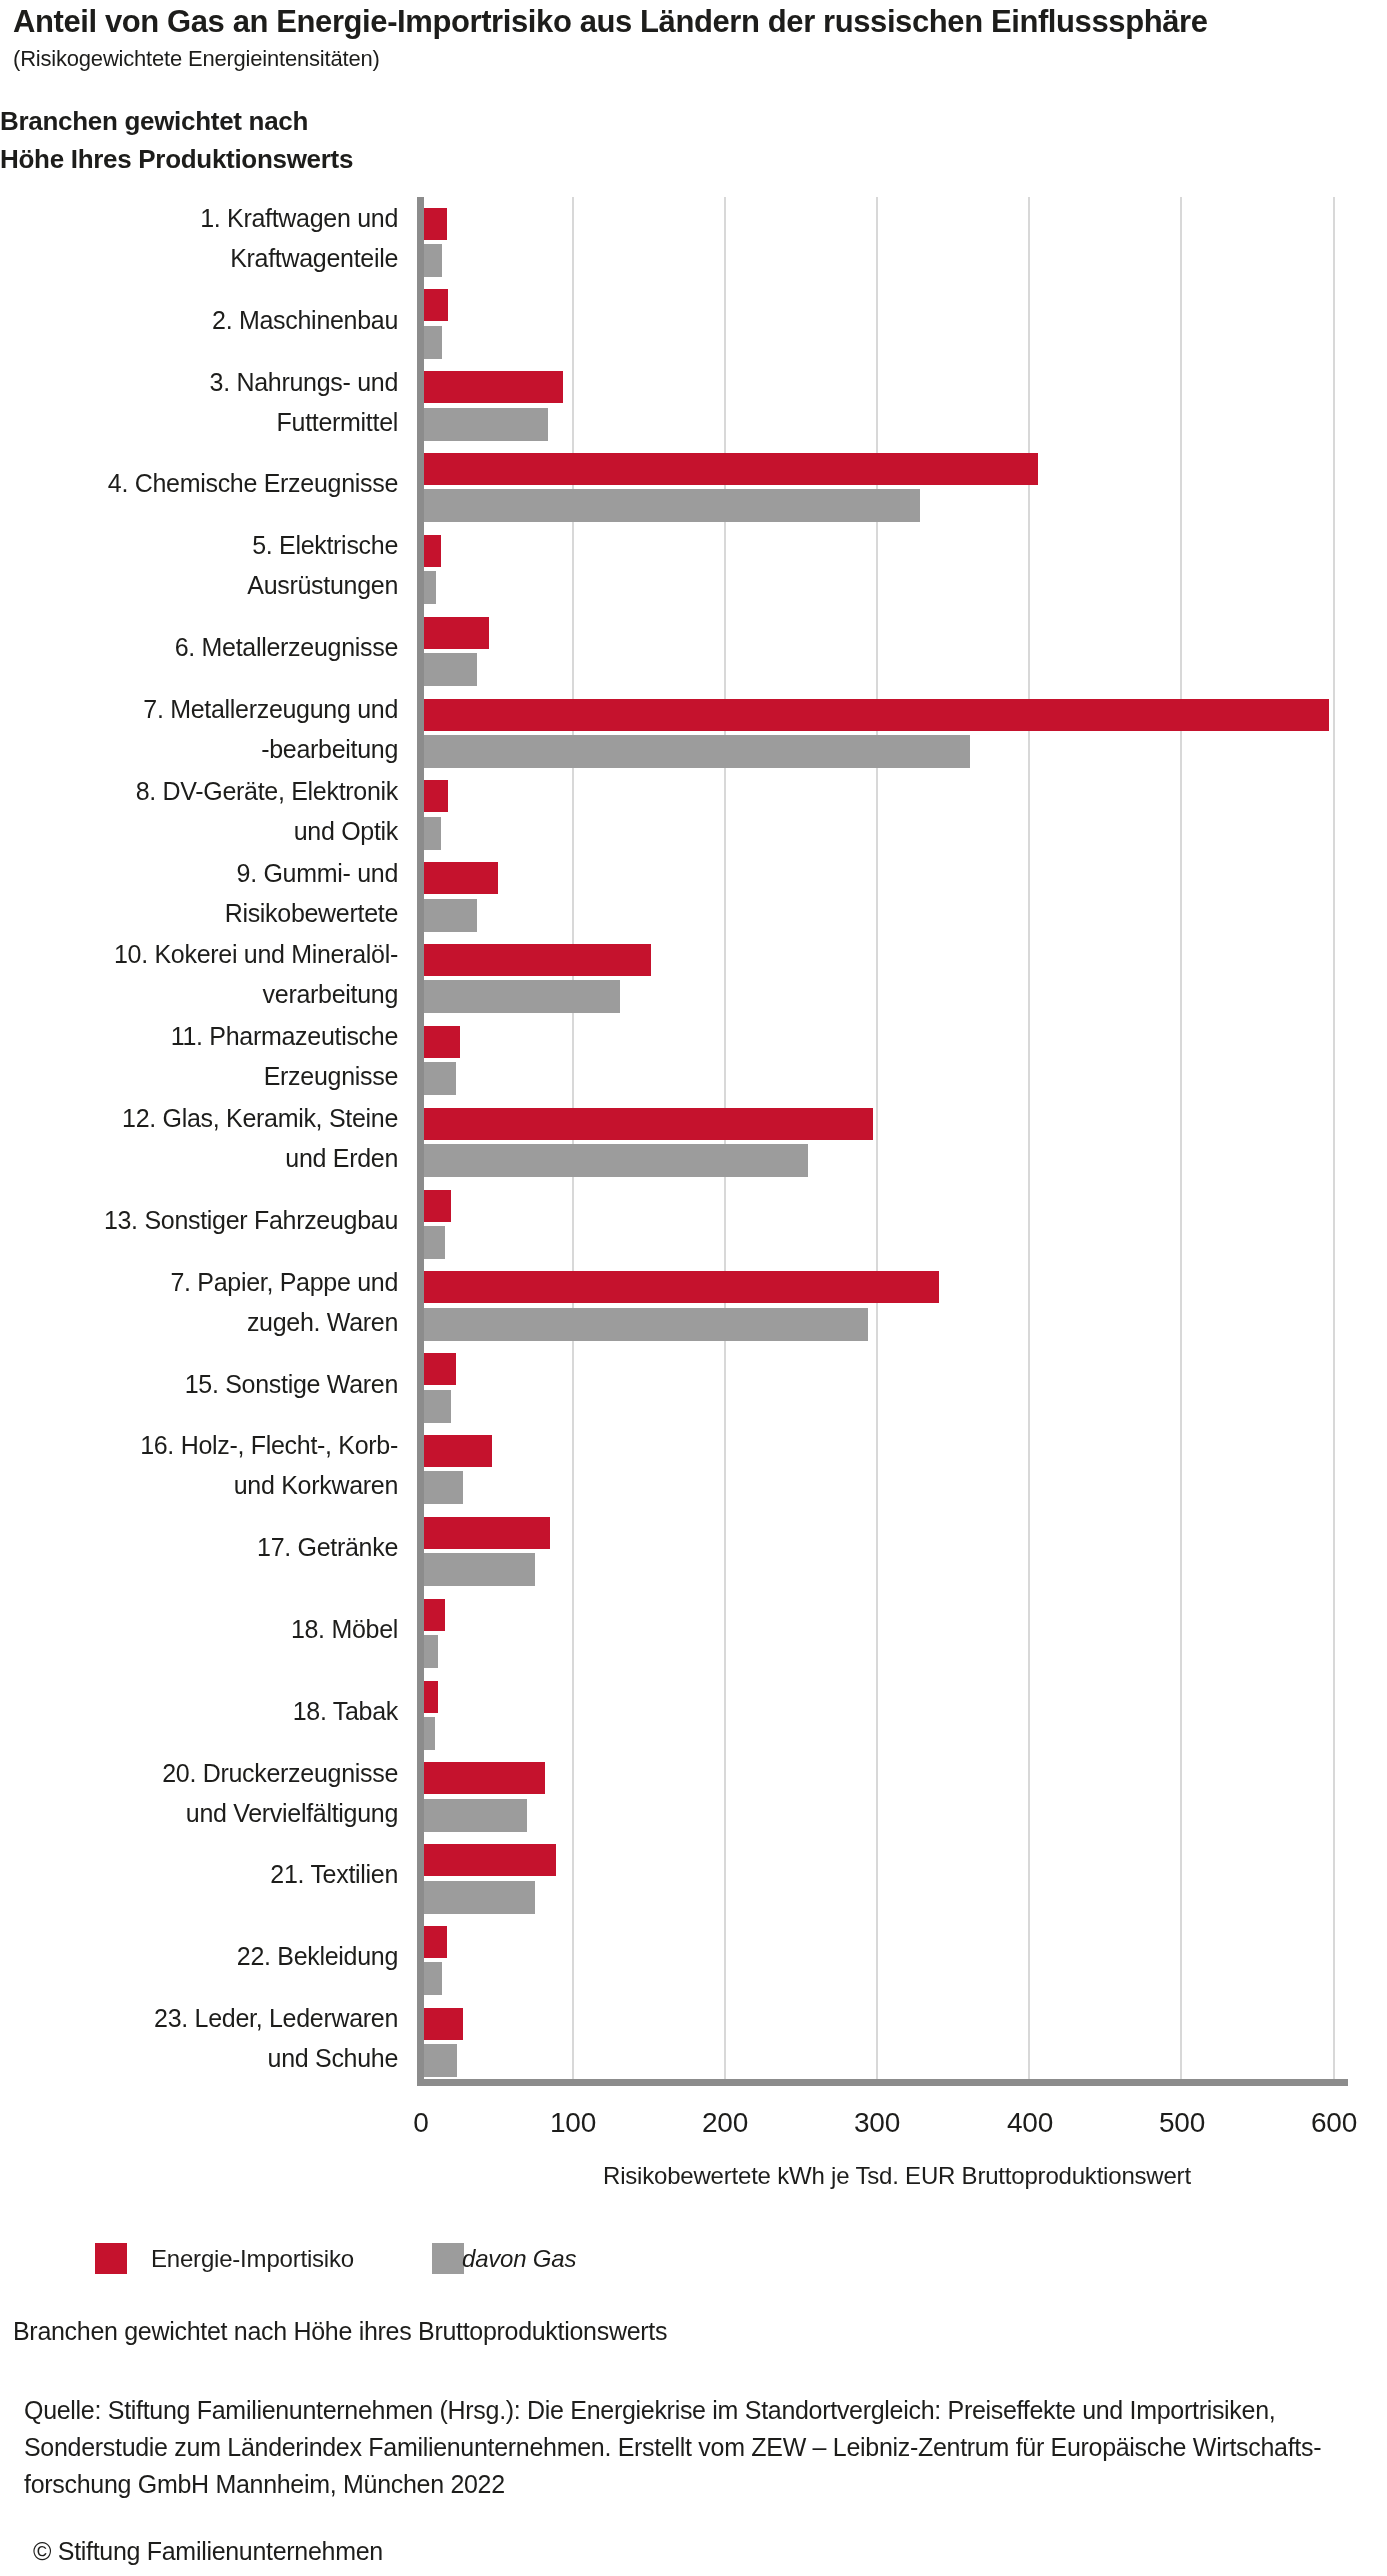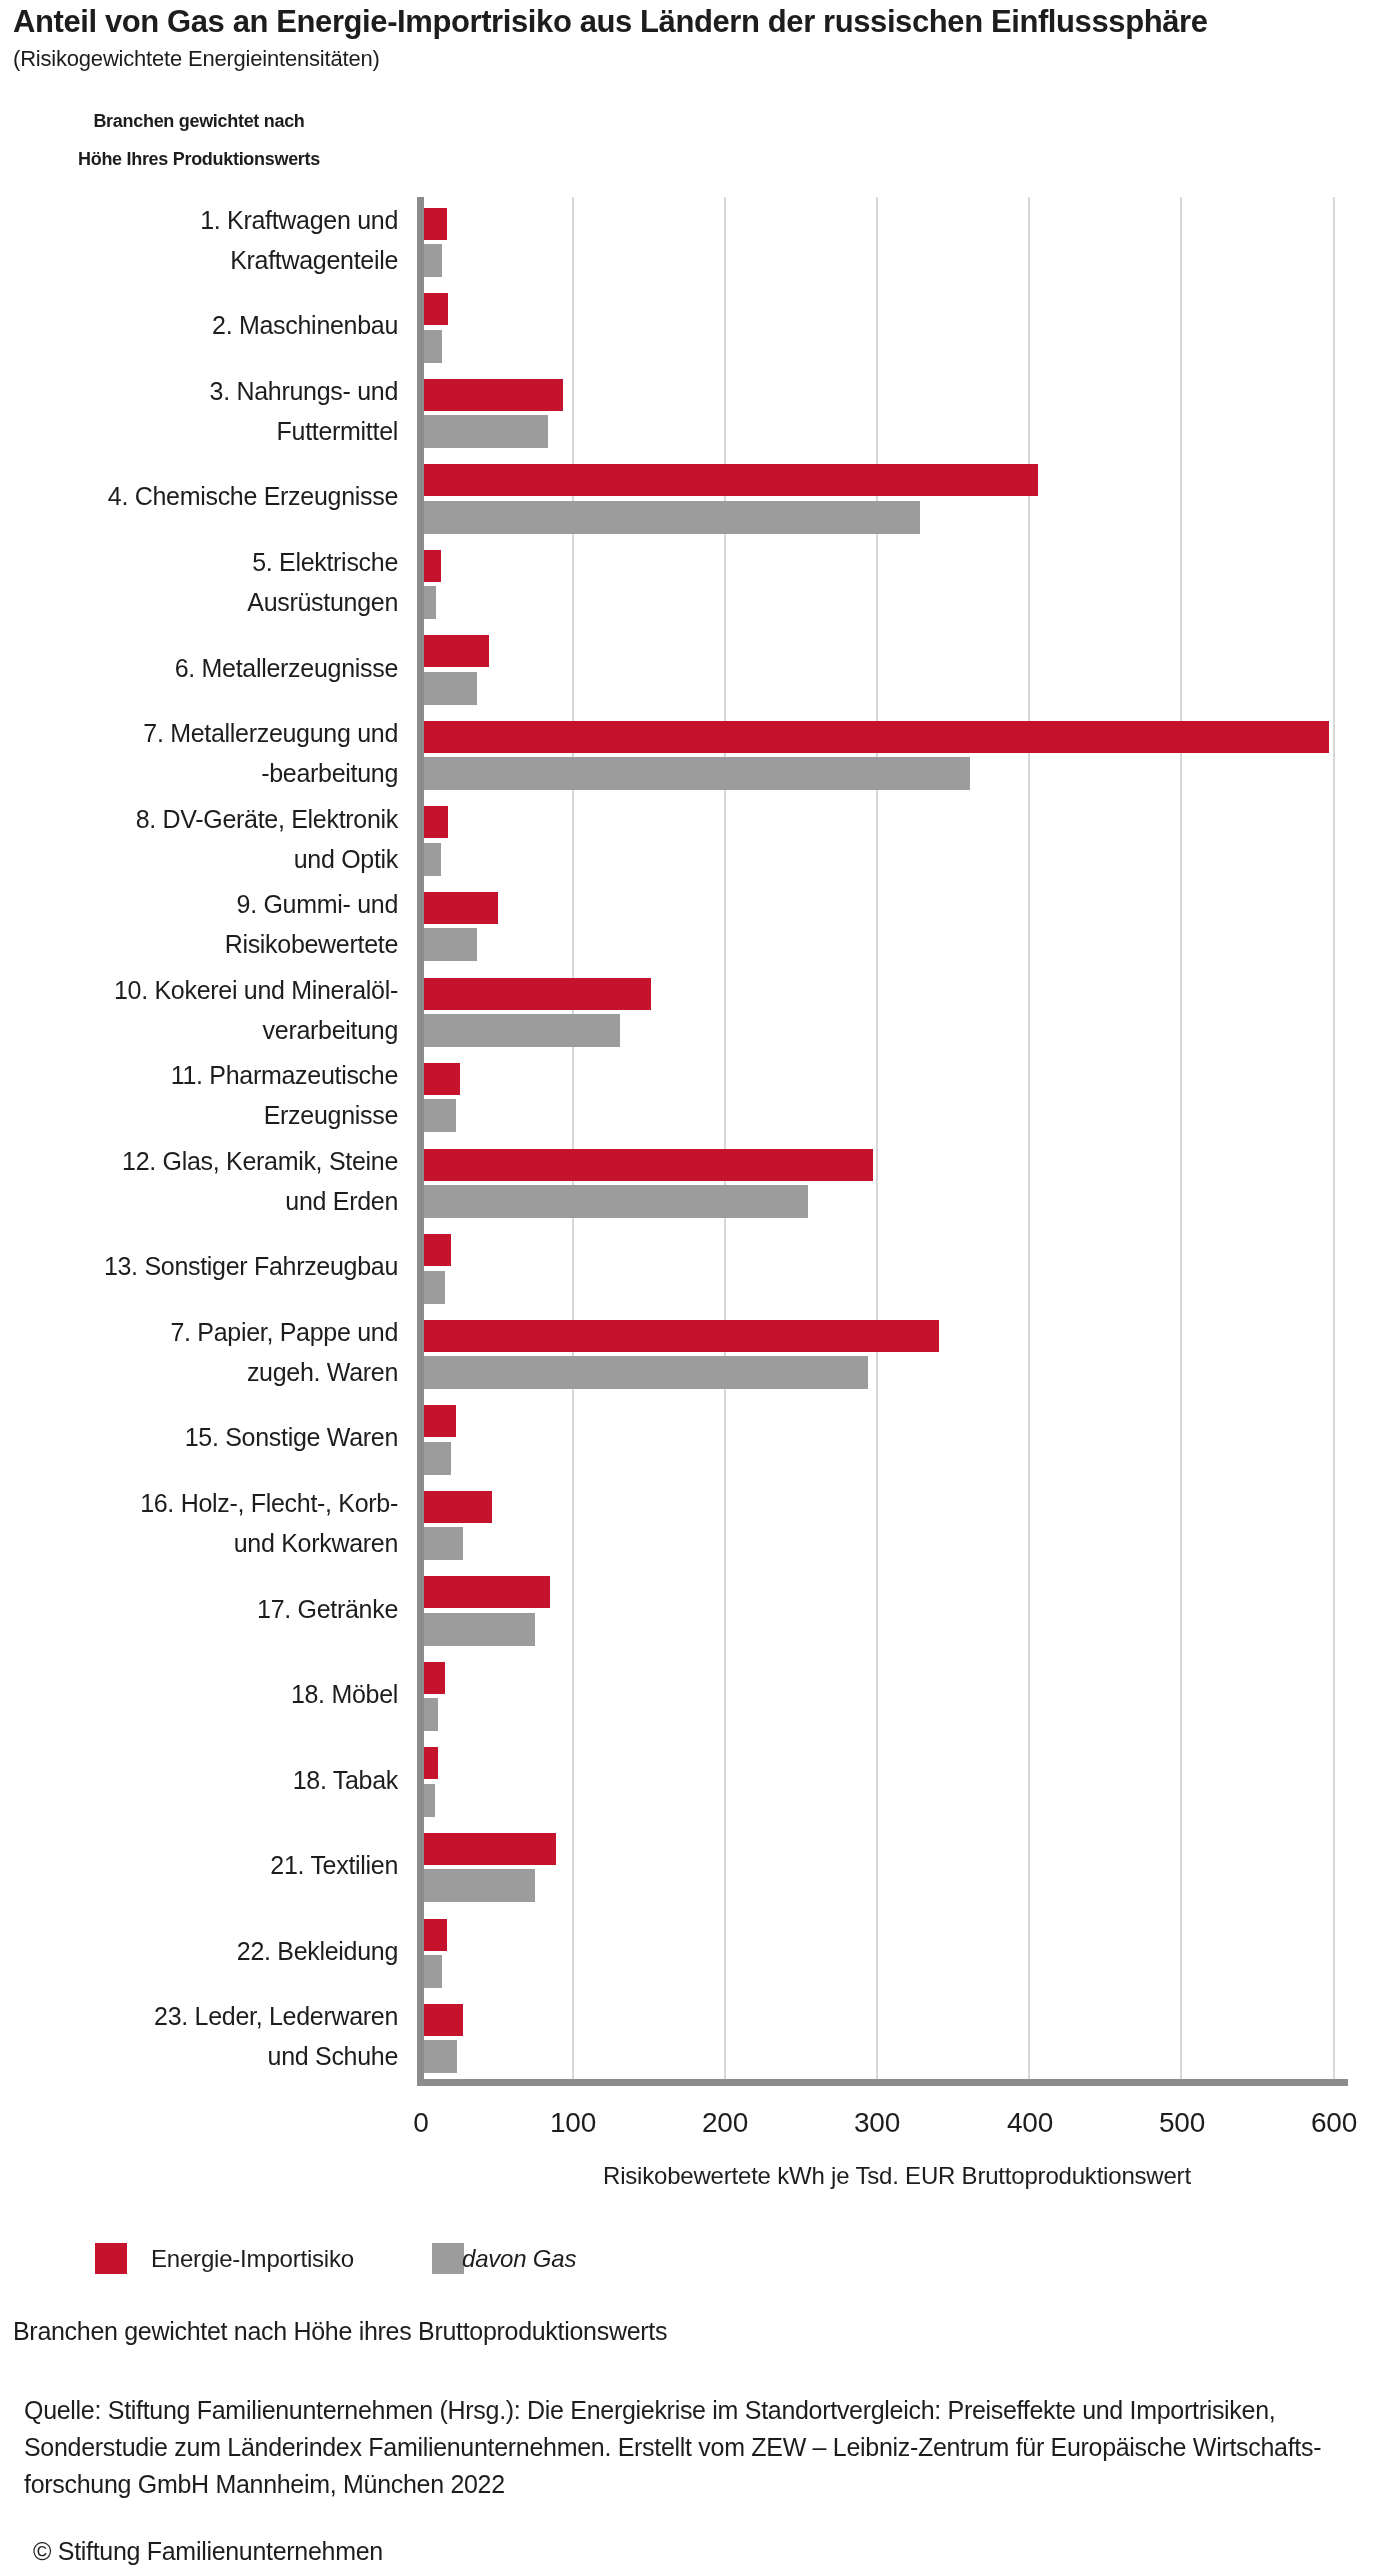--- a/index.html
+++ b/index.html
@@ -1,21 +1,21 @@
 <!DOCTYPE html>
 <html lang="de" style="font-size:13px"><head>
 <meta charset="utf-8">
 <style>
   html,body{margin:0;padding:0;background:#fff;}
   .page{position:relative;width:1388px;height:2576px;background:#fff;overflow:hidden;
         font-family:"Liberation Sans","DejaVu Sans",sans-serif;color:#1d1d1b;}
   .title{position:absolute;left:13px;top:4px;font-size:31px;font-weight:bold;letter-spacing:-0.4px;white-space:nowrap;}
   .subtitle{position:absolute;left:13px;top:46px;font-size:22px;letter-spacing:-0.2px;white-space:nowrap;}
-  .col-header{position:absolute;top:102px;left:0;width:398px;text-align:center;
-              font-size:18px;font-weight:bold;line-height:38px;letter-spacing:-0.3px;}
+  .col-header{position:absolute;top:102px;left:0;width:398px;text-align:left;
+              font-size:26px;font-weight:bold;line-height:38px;letter-spacing:-0.3px;}
   
   .gridlines-layer{position:absolute;left:421px;top:197px;width:913px;height:1882px;z-index:1;}
   .gridline{position:absolute;top:0;bottom:0;width:2.4px;background:#d8d8d8;}
   .rows-layer{position:absolute;left:0;top:197px;width:1388px;height:1882px;display:flex;flex-direction:column;z-index:2;}
   .row{flex:1 1 0;position:relative;}
   .cat-label{position:absolute;left:0;width:398px;top:50%;transform:translateY(-50%);
              text-align:right;font-size:25px;line-height:40px;letter-spacing:-0.3px;white-space:nowrap;}
   .bars{position:absolute;left:424px;top:0;width:910px;height:100%;}
   .bar{position:absolute;left:0;}
   .bar-red{top:10.6px;height:32px;}
@@ -237,20 +237,30 @@
         <div class="cat-label">
           <div>18. Tabak</div>
         </div>
         <div class="bars">
           <div class="bar bar-red" style="width: 13.6px; background: rgb(197, 18, 45);"></div>
           <div class="bar bar-gray" style="width: 10.6px; background: rgb(156, 156, 156);"></div>
         </div>
       </div>
       <div class="row">
         <div class="cat-label">
+          <div>20. Druckerzeugnisse</div>
+          <div>und Vervielfältigung</div>
+        </div>
+        <div class="bars">
+          <div class="bar bar-red" style="width: 121px; background: rgb(197, 18, 45);"></div>
+          <div class="bar bar-gray" style="width: 103px; background: rgb(156, 156, 156);"></div>
+        </div>
+      </div>
+      <div class="row">
+        <div class="cat-label">
           <div>21. Textilien</div>
         </div>
         <div class="bars">
           <div class="bar bar-red" style="width: 132px; background: rgb(197, 18, 45);"></div>
           <div class="bar bar-gray" style="width: 111px; background: rgb(156, 156, 156);"></div>
         </div>
       </div>
       <div class="row">
         <div class="cat-label">
           <div>22. Bekleidung</div>

